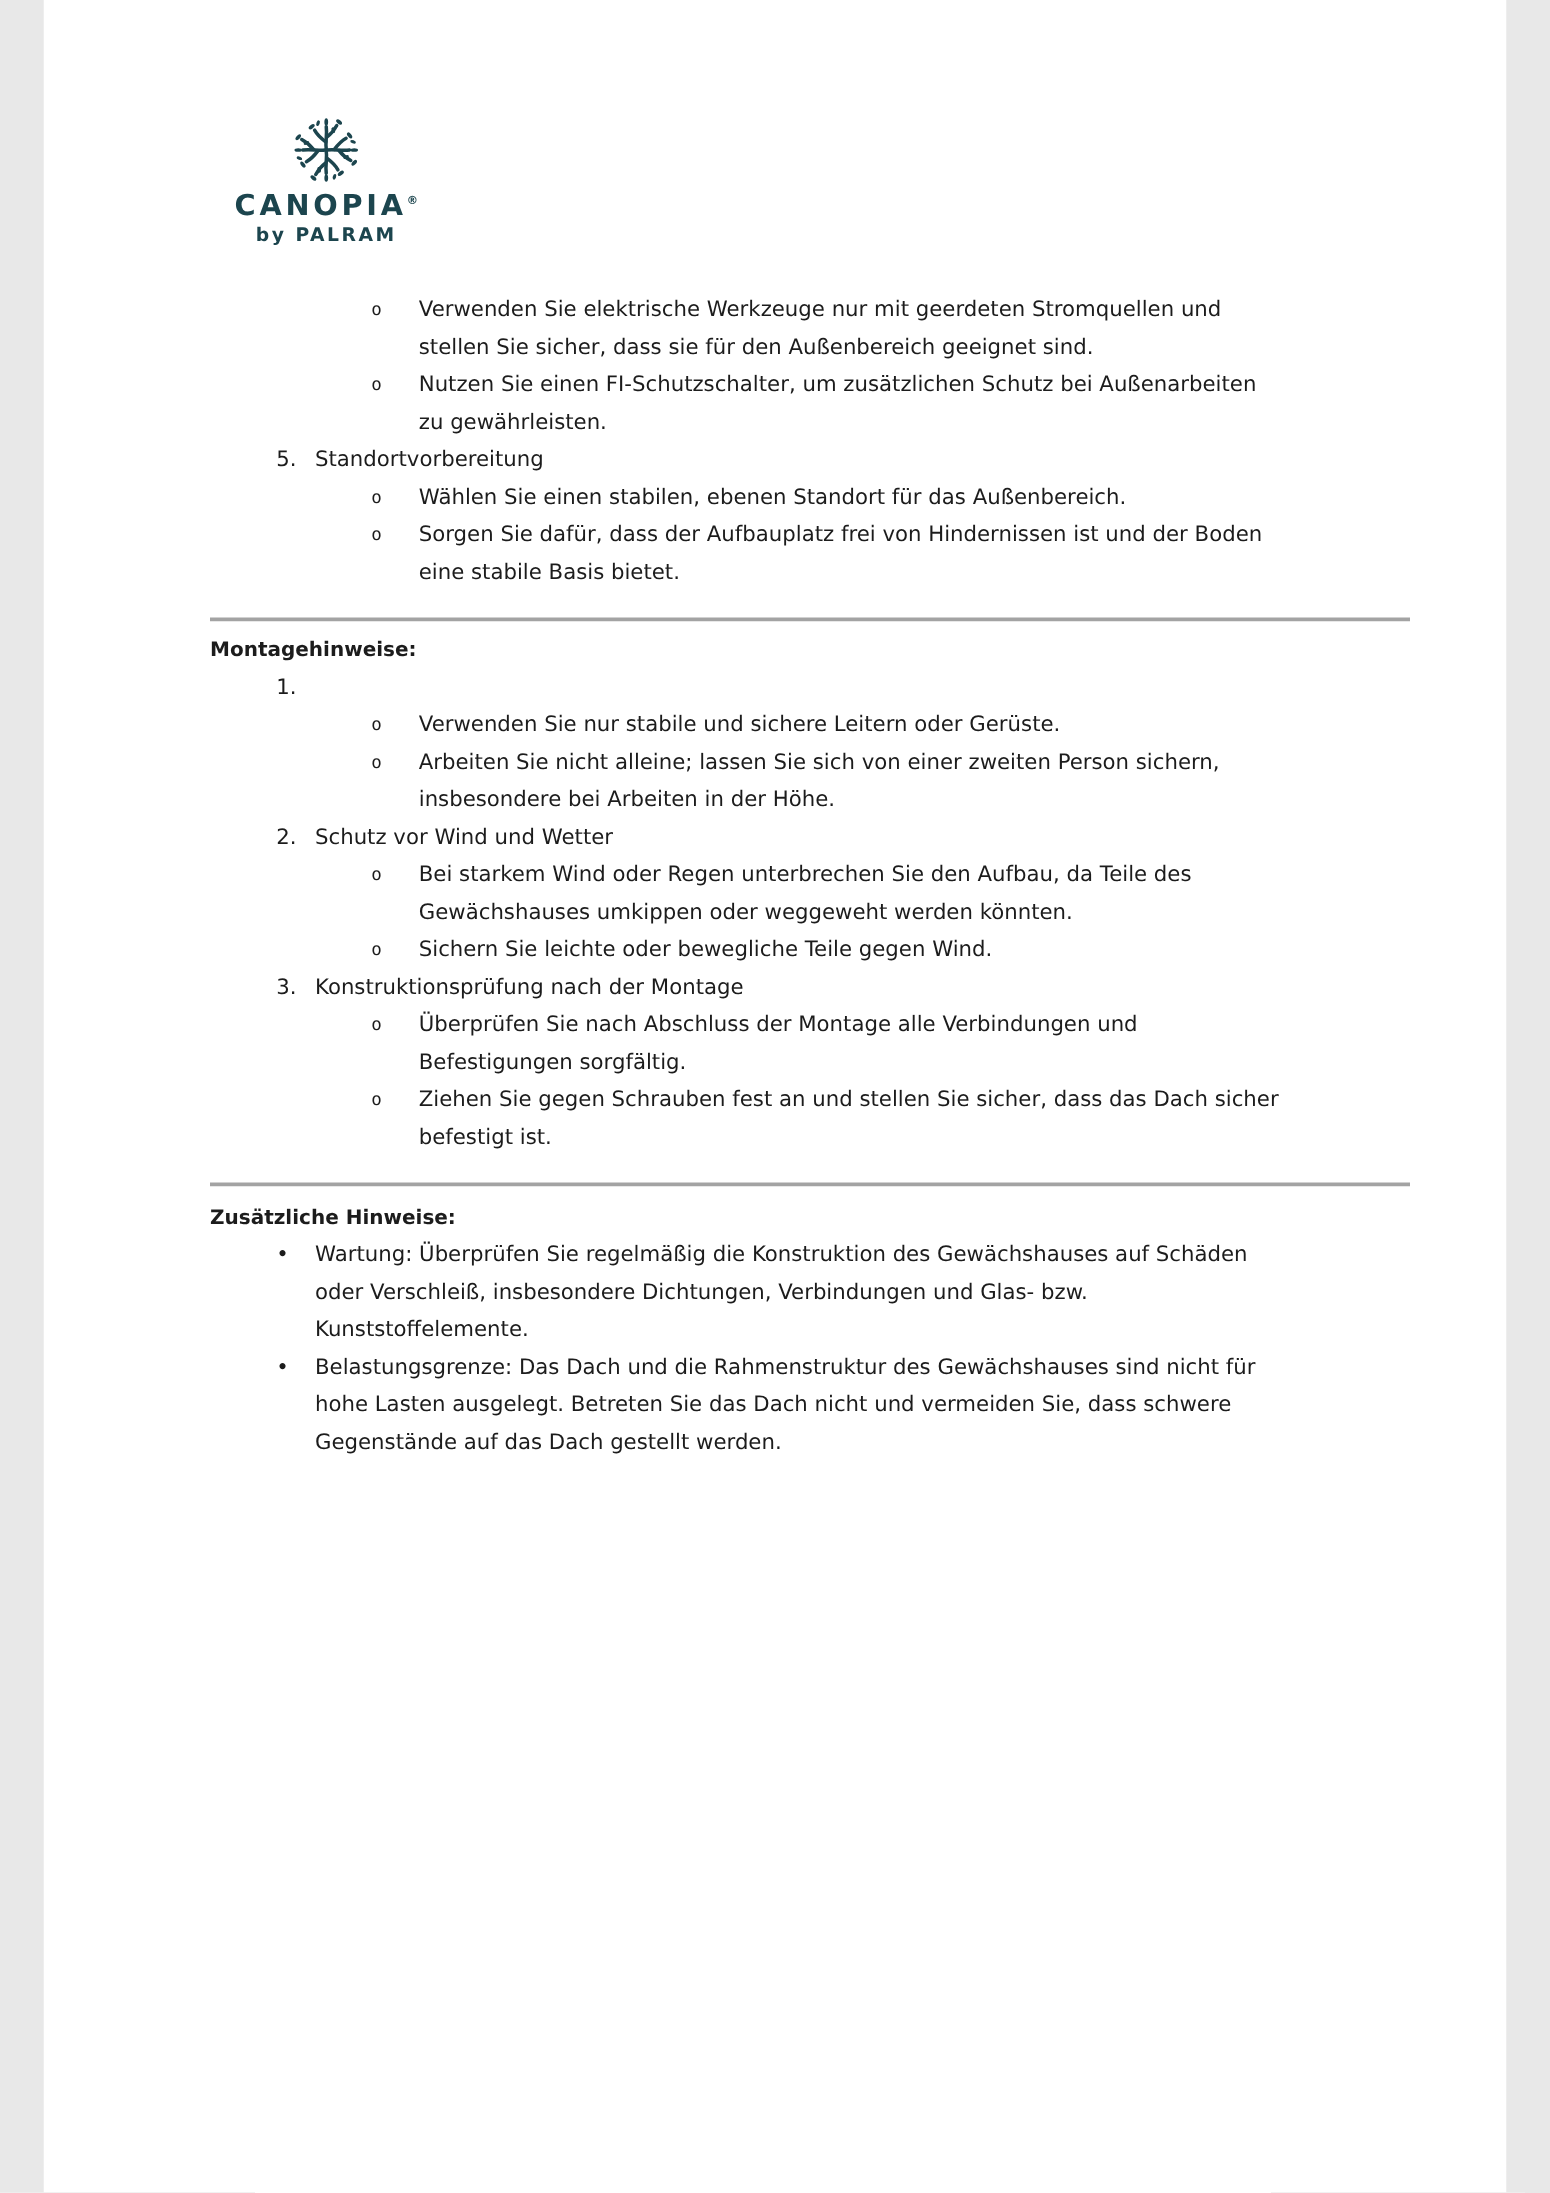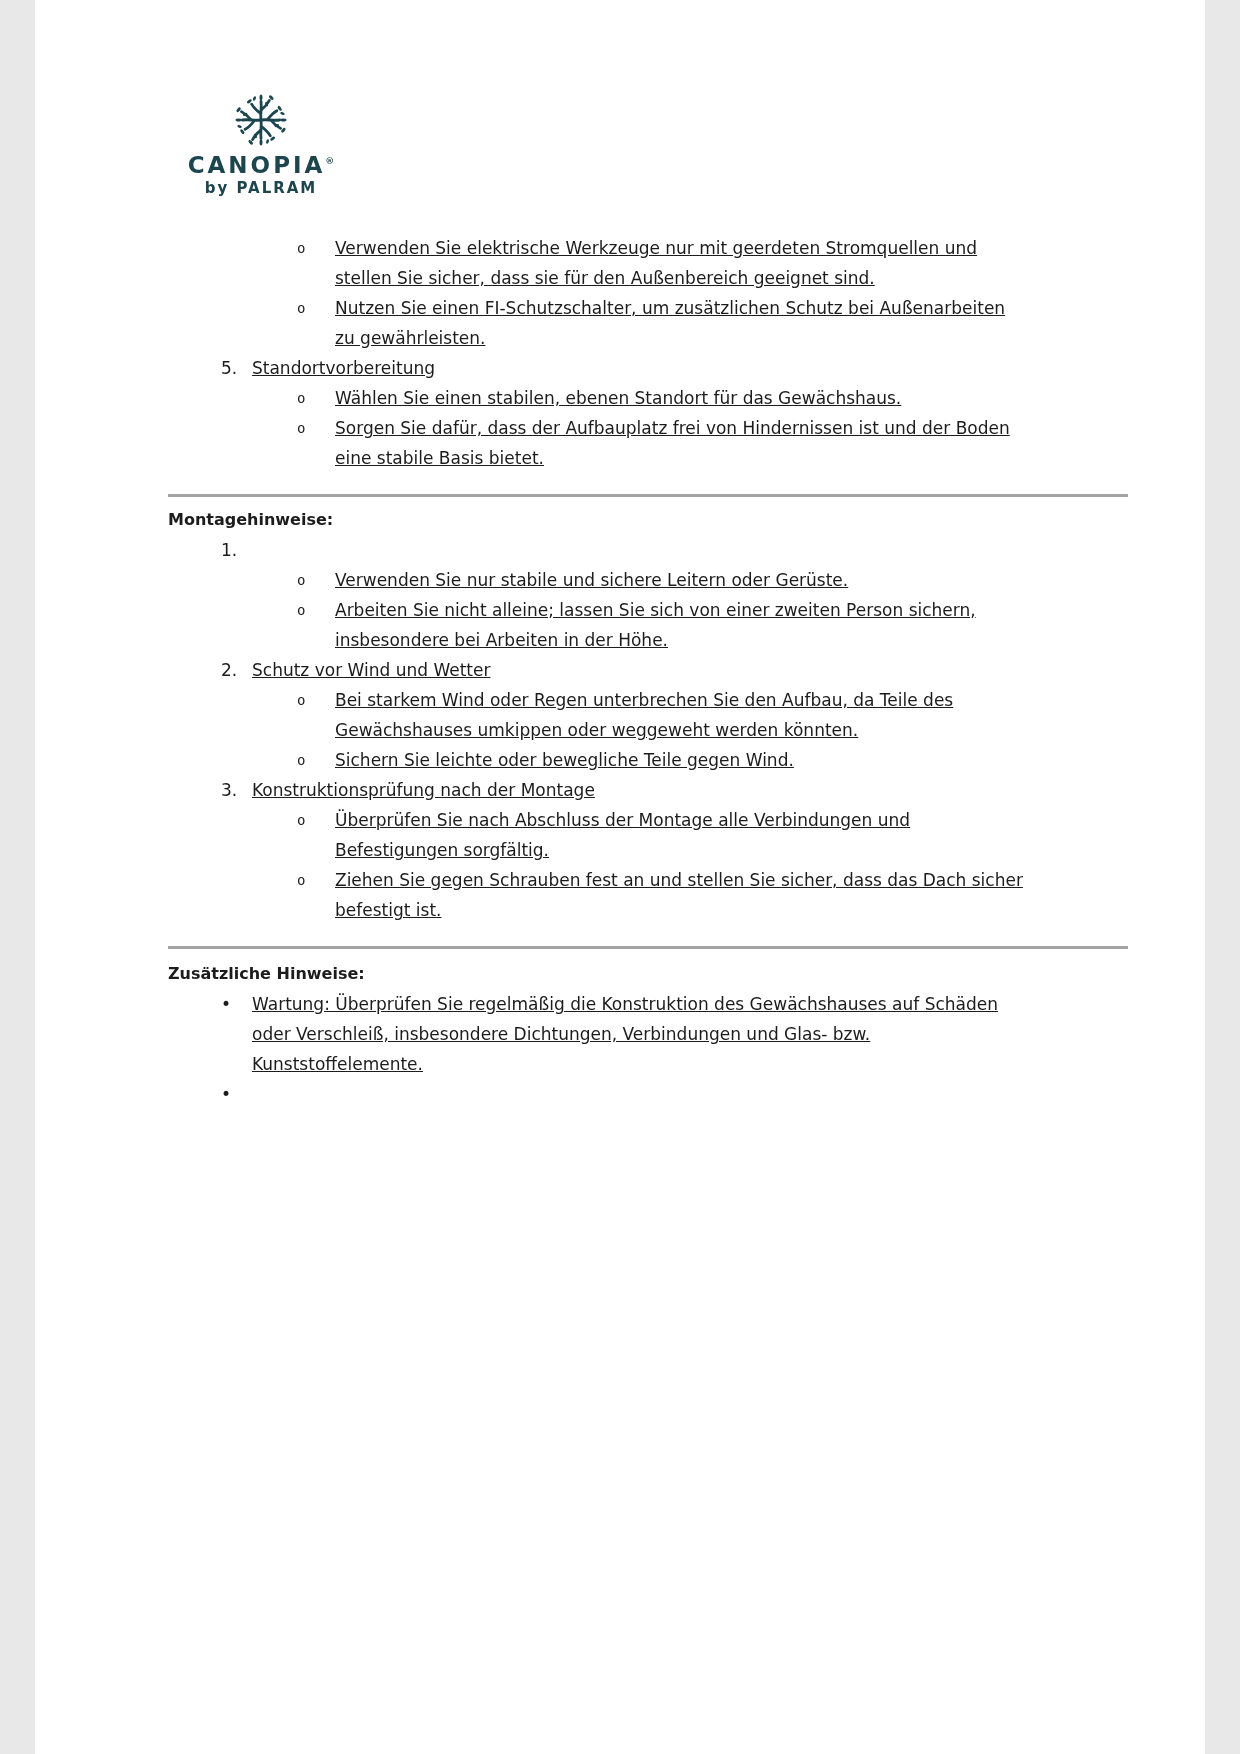--- a/index.html
+++ b/index.html
@@ -29,21 +29,21 @@
     margin-top:4px;
     font-size:15px;font-weight:600;letter-spacing:2px;
     line-height:1;white-space:nowrap;
   }
   
   .content{
     position:absolute;left:133px;top:233px;width:960px;
     font-size:17px;line-height:30px;
   }
   .row{display:flex;align-items:flex-start;}
-  .row .tx{white-space:pre-line;text-decoration:underline;}
+  .row .tx{white-space:pre-line;}
   .lvl1{padding-left:53px;}
   .lvl1 .mk{flex:none;width:31px;}
   .lvl2{padding-left:129px;}
   .lvl2 .mk{flex:none;width:38px;
     font-family:"DejaVu Sans Mono","Liberation Mono",monospace;
     font-size:14px;line-height:30px;}
   .mk{display:inline-block;}
   .h{
     margin:0;font-size:16px;line-height:30px;font-weight:bold;
   }
@@ -91,21 +91,21 @@
         <span class="mk">o</span>
         <span class="tx">Nutzen Sie einen FI-Schutzschalter, um zusätzlichen Schutz bei Außenarbeiten
 zu gewährleisten.</span>
       </div>
       <div class="row lvl1">
         <span class="mk">5.</span>
         <span class="tx">Standortvorbereitung</span>
       </div>
       <div class="row lvl2">
         <span class="mk">o</span>
-        <span class="tx">Wählen Sie einen stabilen, ebenen Standort für das Gewächshaus.</span>
+        <span class="tx">Wählen Sie einen stabilen, ebenen Standort für das Außenbereich.</span>
       </div>
       <div class="row lvl2">
         <span class="mk">o</span>
         <span class="tx">Sorgen Sie dafür, dass der Aufbauplatz frei von Hindernissen ist und der Boden
 eine stabile Basis bietet.</span>
       </div>
     </div>
 
     <div class="divider d1"></div>
 
@@ -157,17 +157,20 @@
     <div>
       <h2 class="h">Zusätzliche Hinweise:</h2>
       <div class="row lvl1">
         <span class="mk">•</span>
         <span class="tx">Wartung: Überprüfen Sie regelmäßig die Konstruktion des Gewächshauses auf Schäden
 oder Verschleiß, insbesondere Dichtungen, Verbindungen und Glas- bzw.
 Kunststoffelemente.</span>
       </div>
       <div class="row lvl1">
         <span class="mk">•</span>
+        <span class="tx">Belastungsgrenze: Das Dach und die Rahmenstruktur des Gewächshauses sind nicht für
+hohe Lasten ausgelegt. Betreten Sie das Dach nicht und vermeiden Sie, dass schwere
+Gegenstände auf das Dach gestellt werden.</span>
       </div>
     </div>
 
   </div>
 </div>
 
 </body></html>

